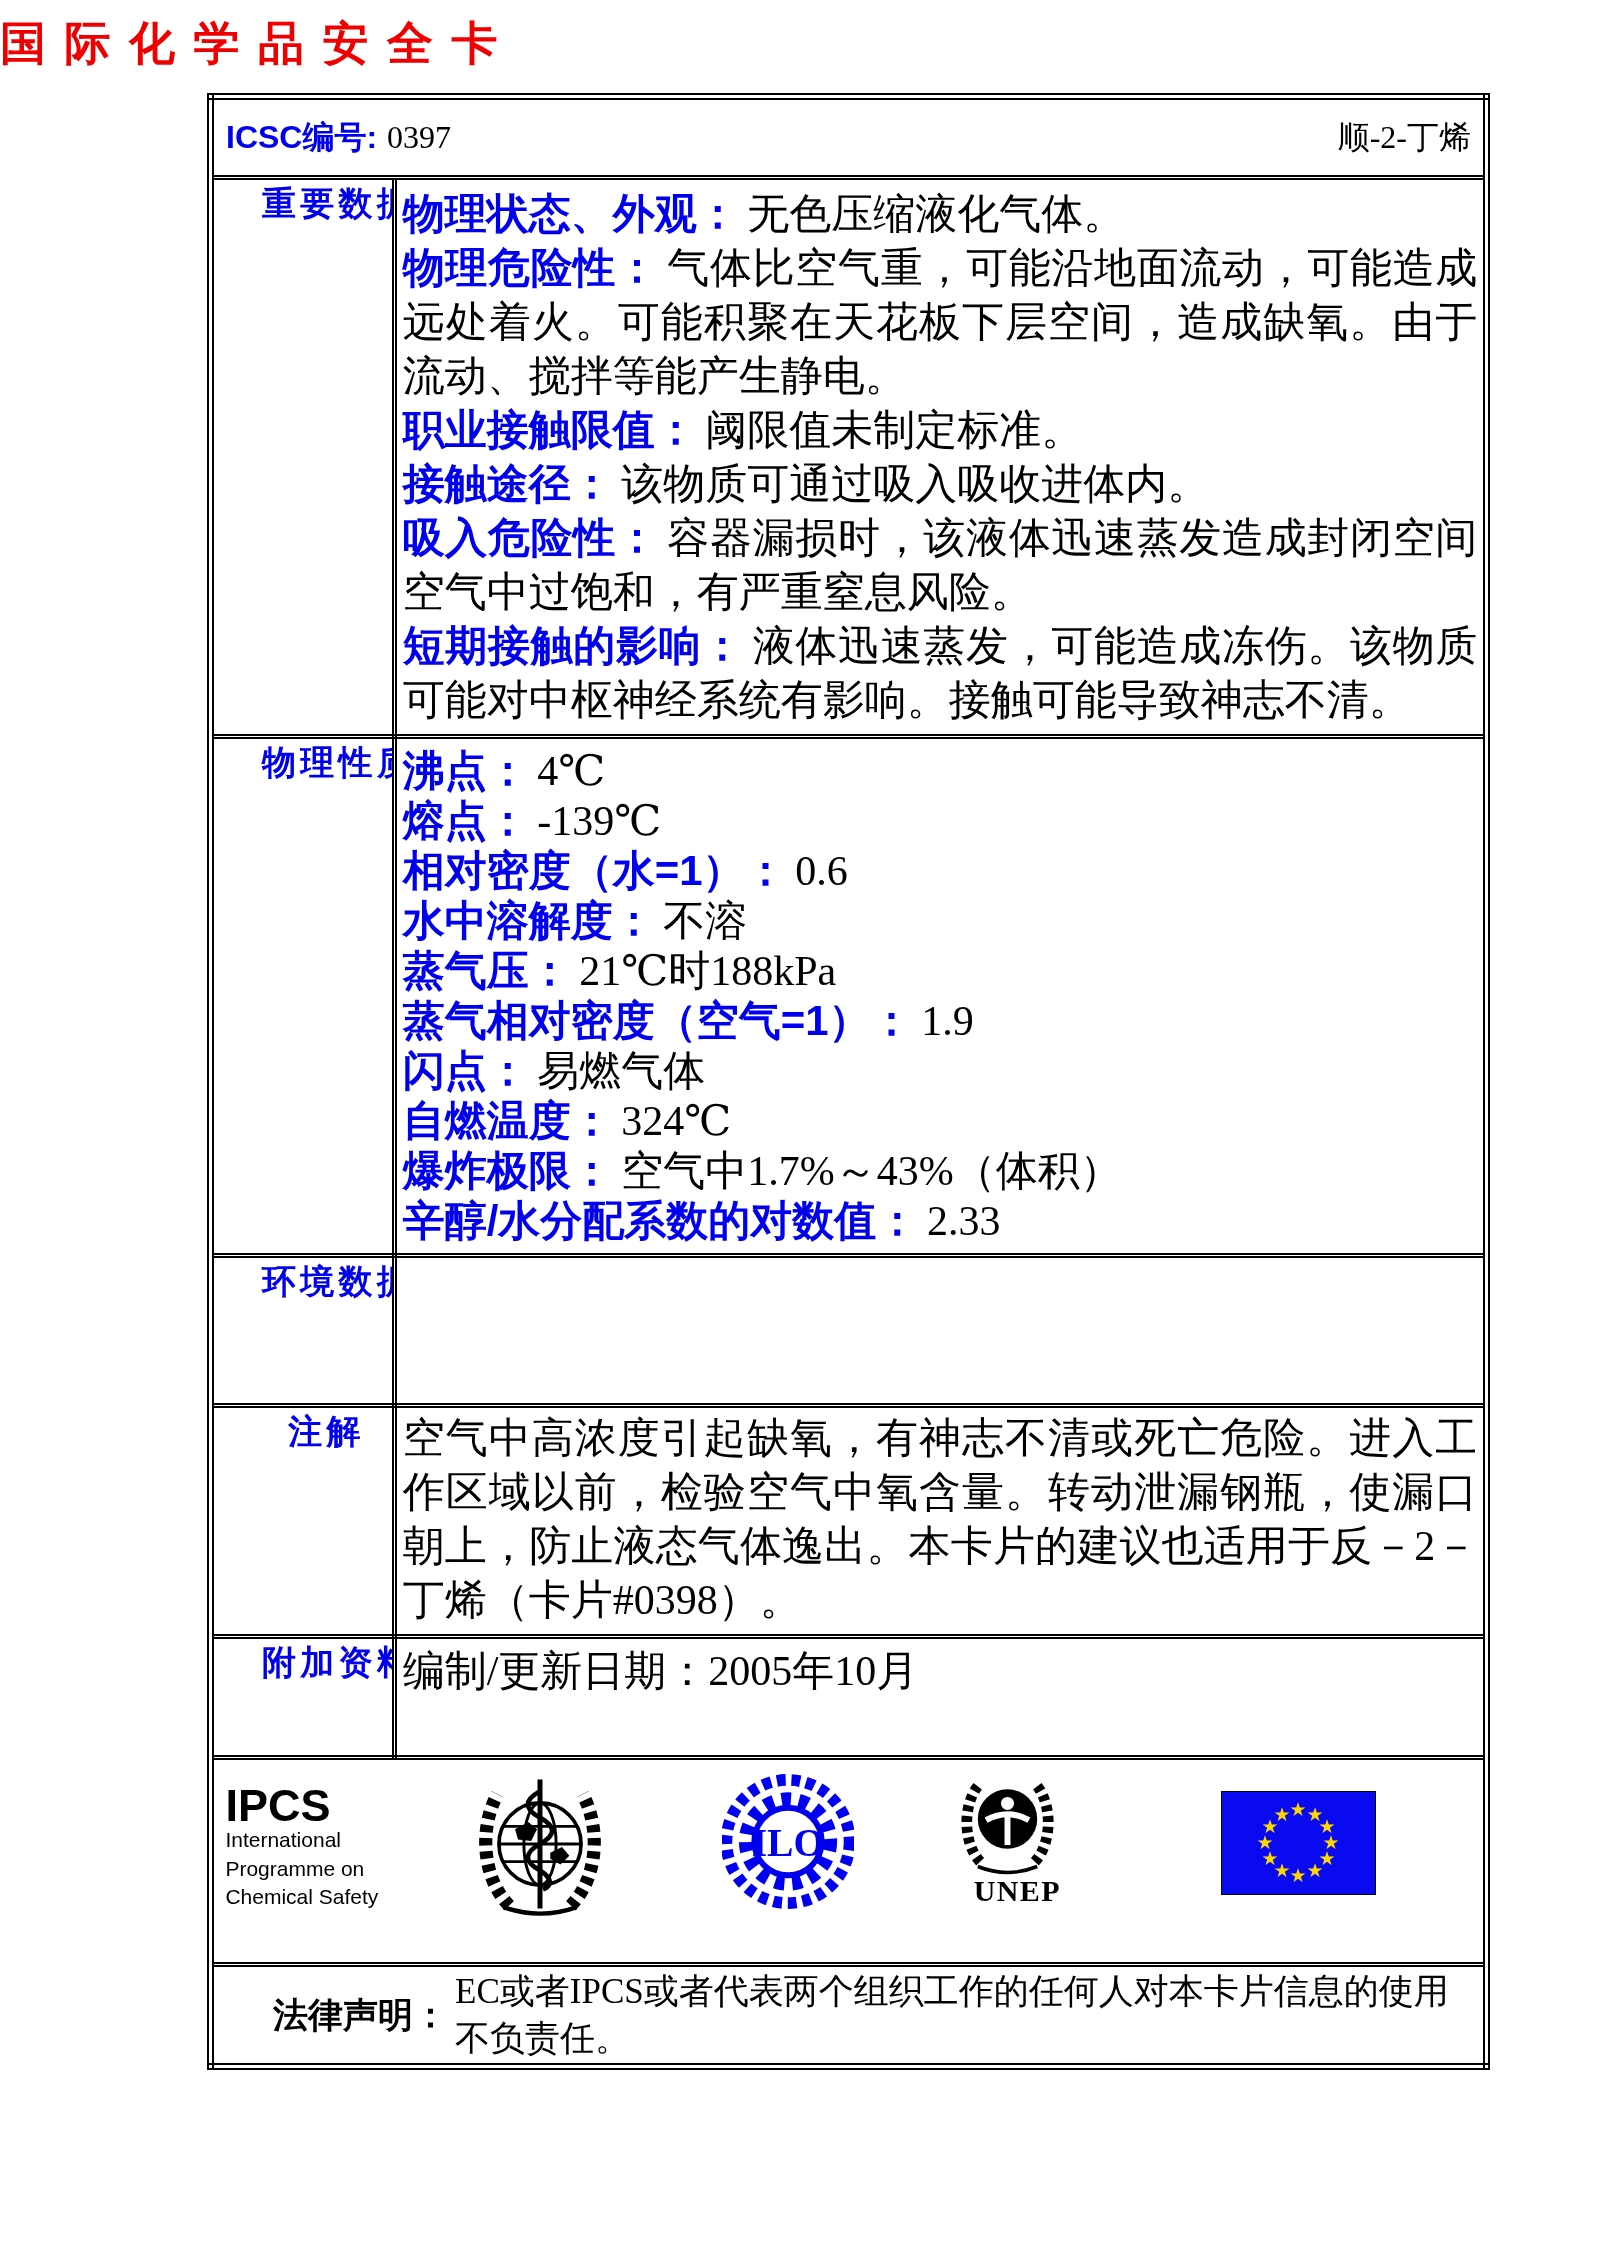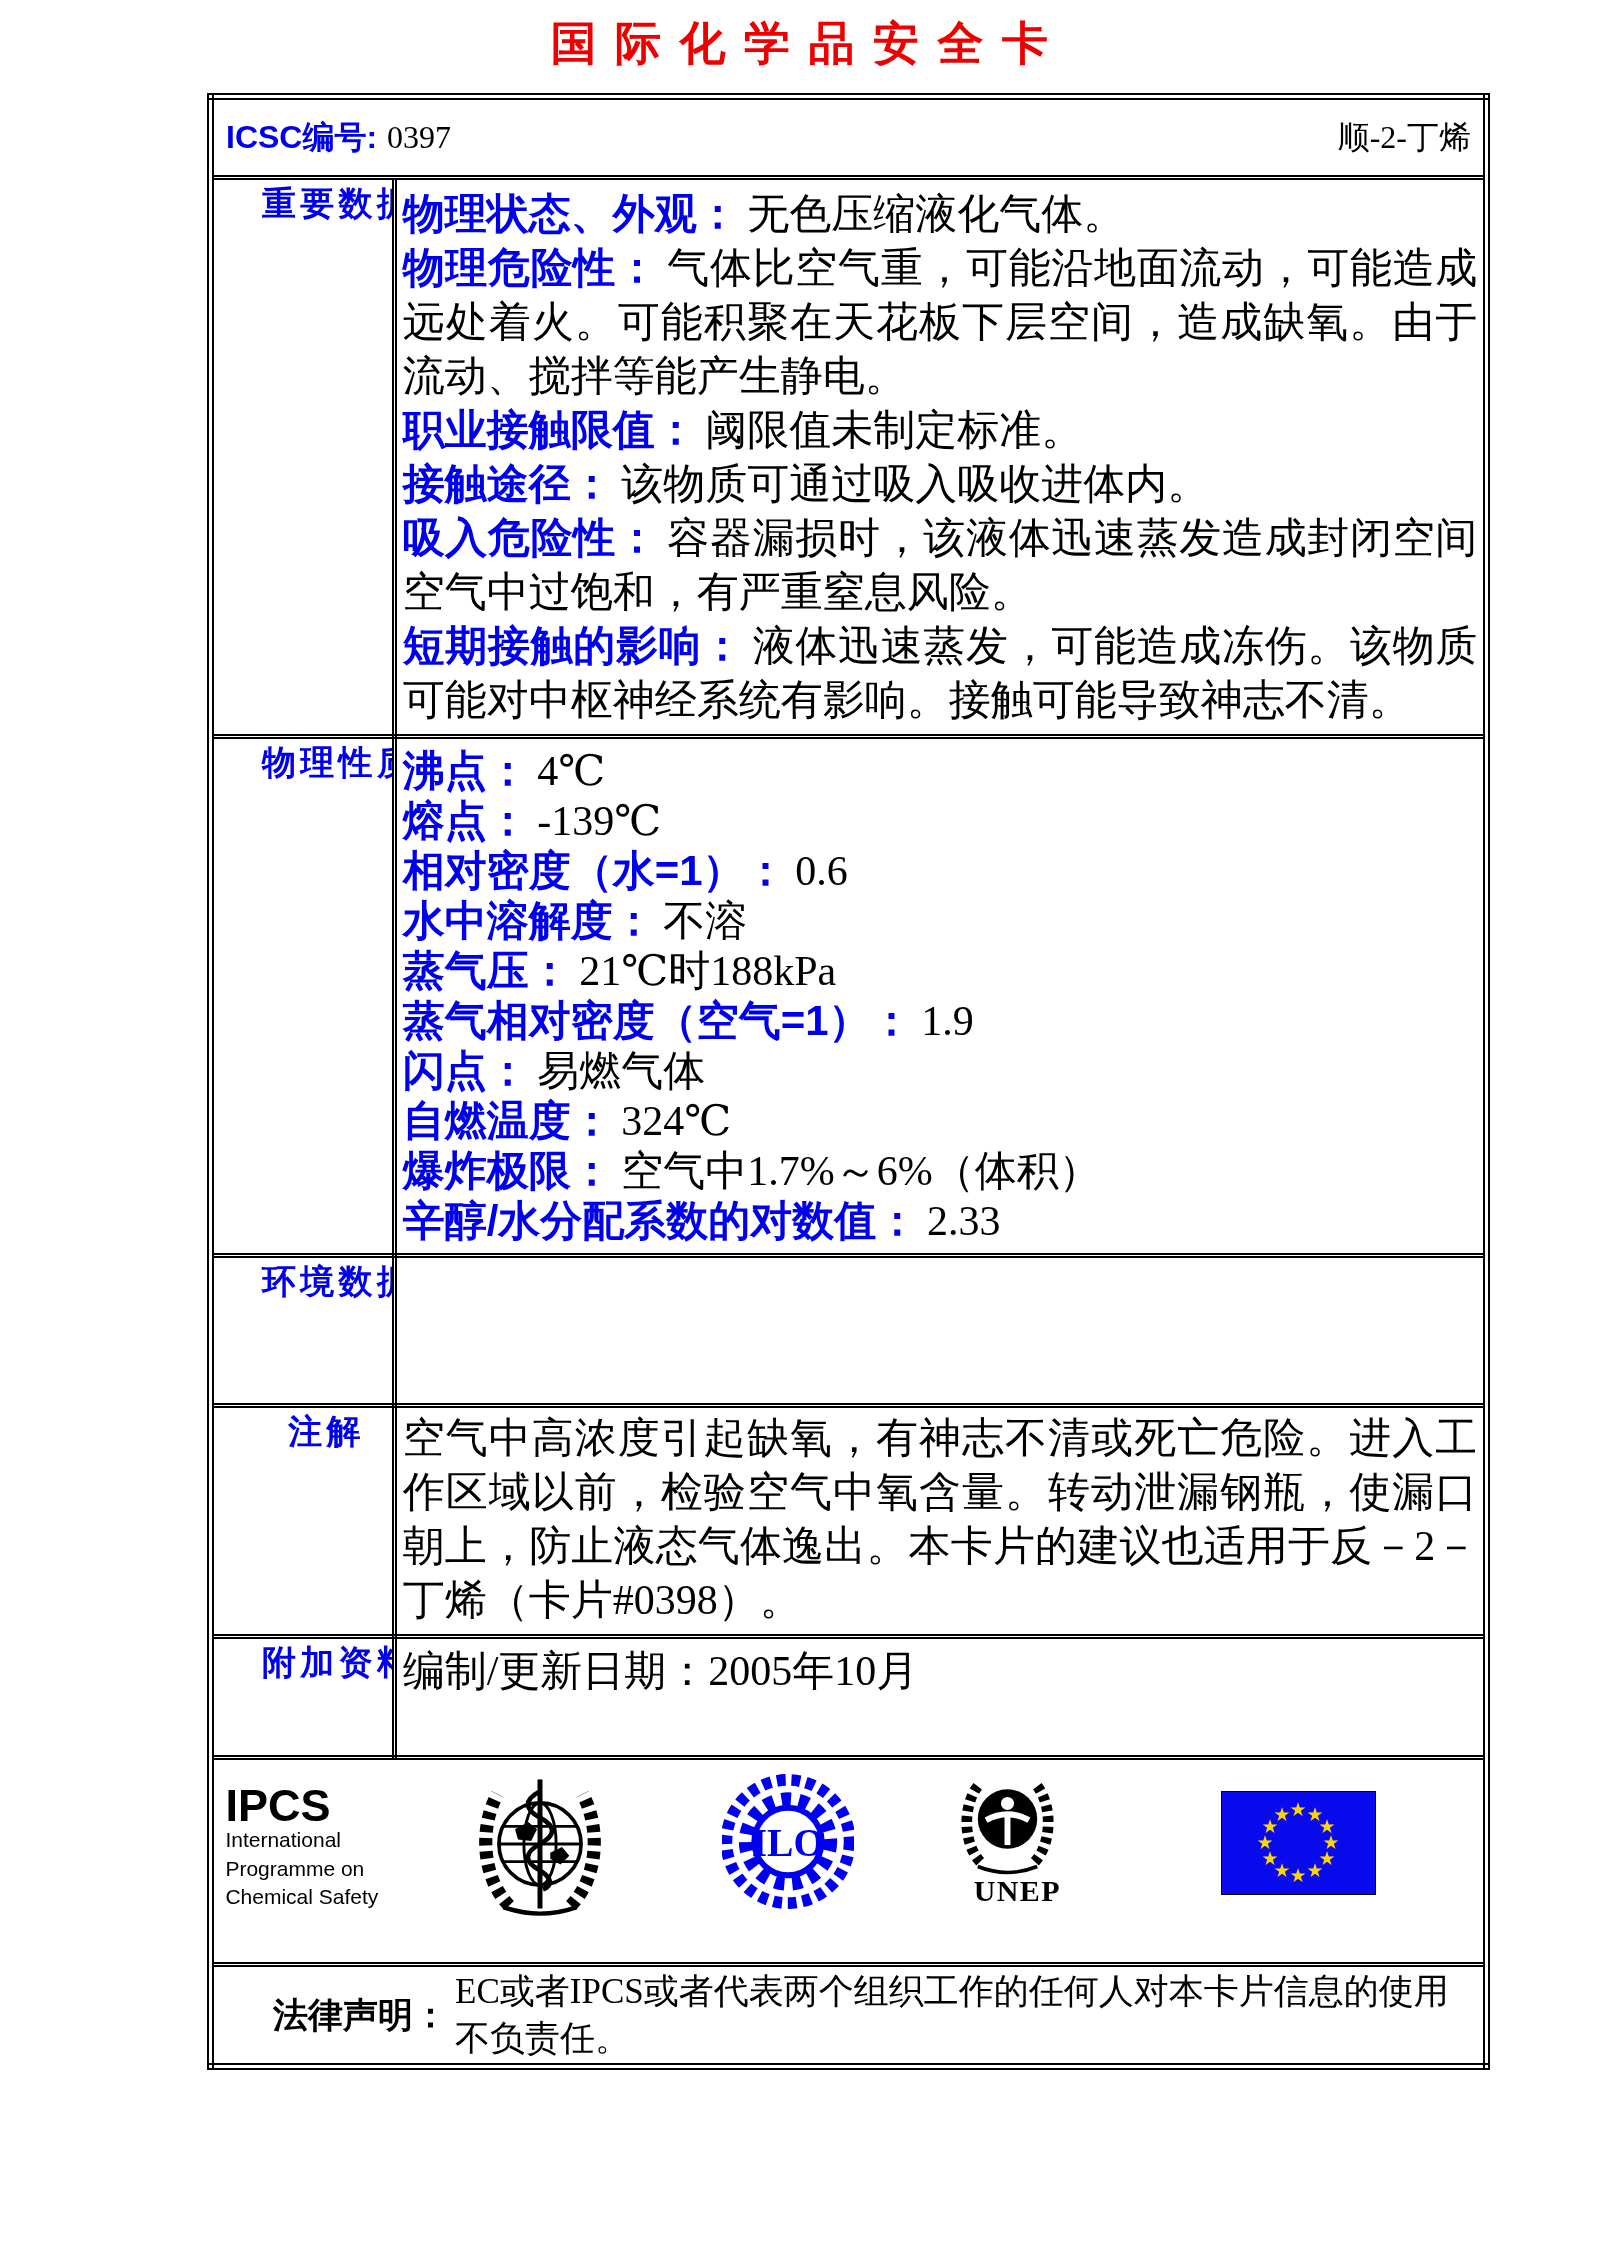--- a/index.html
+++ b/index.html
@@ -1,21 +1,21 @@
 <!DOCTYPE html>
 <html style="--blue: #0000EE; --red: #EE0000; --eu-blue: #0A0AF0; --star: #FFD700;font-size:11.4px"><head>
 <meta charset="utf-8">
 <style>
   html,body{margin:0;padding:0;background:#ffffff;}
   body{width:1617px;height:2261px;position:relative;
        font-family:"Liberation Serif","DejaVu Serif",serif;color:#000;}
   :root{
     --blue:#0000EE; --red:#EE0000; --eu-blue:#0A0AF0; --star:#FFD700;
   }
-  .page-title{position:absolute;top:13px;left:0;width:100%;text-align:center;
+  .page-title{position:absolute;top:13px;left:0;width:100%;text-align:left;
     font-family:"DejaVu Sans","Liberation Sans",sans-serif;font-weight:bold;
     font-size:46px;letter-spacing:18.5px;color:var(--red);white-space:nowrap;}
   table.card{position:absolute;left:207px;top:93px;width:1276px;
     border-collapse:collapse;table-layout:fixed;}
   table.card{border:7.1px double #000;}
   table.card td{border:5px double #000;vertical-align:top;overflow:hidden;}
   td.lblcell{text-align:center;vertical-align:middle;padding-left:48px;}
   .rowlabel{color:var(--blue);font-weight:bold;font-size:34px;letter-spacing:4.3px;
     font-family:"Liberation Sans","DejaVu Sans",sans-serif;white-space:nowrap;}
   td.content{padding:7.1px 5.7px 7.1px 5.7px;font-size:42px;}
@@ -99,21 +99,21 @@
     </td>
     <td class="content">
       <div class="prop-line"><span class="fl">沸点：</span><span class="fv">4℃</span></div>
       <div class="prop-line"><span class="fl">熔点：</span><span class="fv">-139℃</span></div>
       <div class="prop-line"><span class="fl">相对密度（水=1）：</span><span class="fv">0.6</span></div>
       <div class="prop-line"><span class="fl">水中溶解度：</span><span class="fv">不溶</span></div>
       <div class="prop-line"><span class="fl">蒸气压：</span><span class="fv">21℃时188kPa</span></div>
       <div class="prop-line"><span class="fl">蒸气相对密度（空气=1）：</span><span class="fv">1.9</span></div>
       <div class="prop-line"><span class="fl">闪点：</span><span class="fv">易燃气体</span></div>
       <div class="prop-line"><span class="fl">自燃温度：</span><span class="fv">324℃</span></div>
-      <div class="prop-line"><span class="fl">爆炸极限：</span><span class="fv">空气中1.7%～6%（体积）</span></div>
+      <div class="prop-line"><span class="fl">爆炸极限：</span><span class="fv">空气中1.7%～43%（体积）</span></div>
       <div class="prop-line"><span class="fl">辛醇/水分配系数的对数值：</span><span class="fv">2.33</span></div>
     </td>
   </tr>
 
   <tr style="height:150px">
     <td class="lblcell">
       <div class="rowlabel">环境数据</div>
     </td>
     <td class="content">
       <div class="para"></div>

